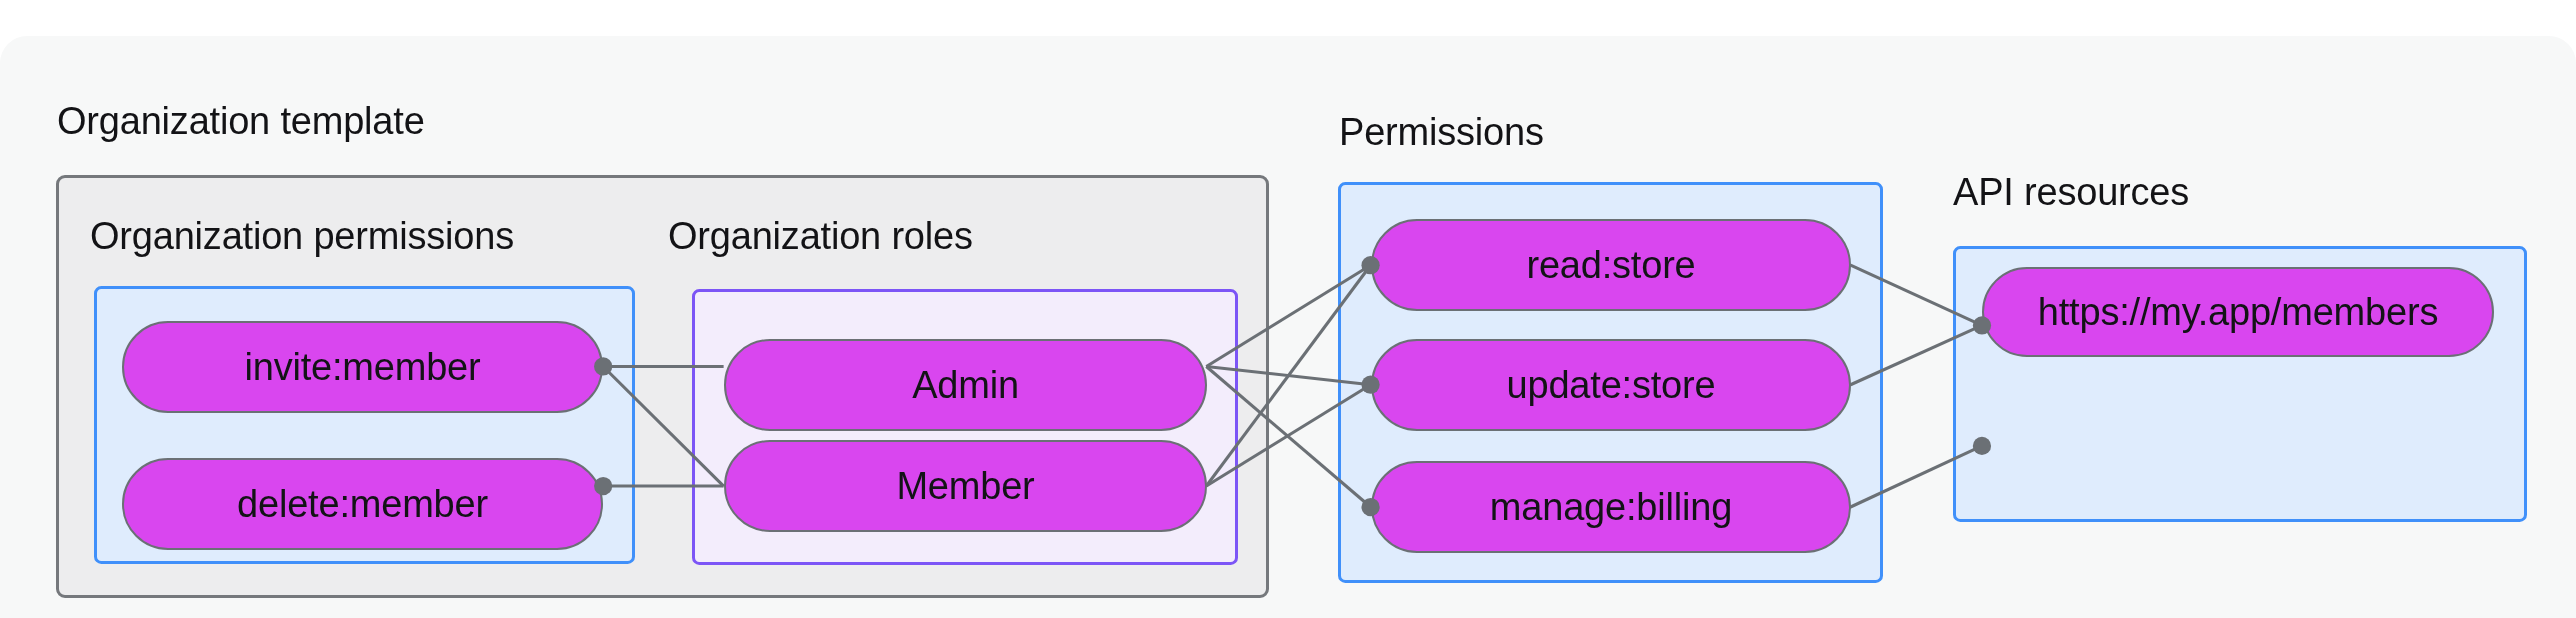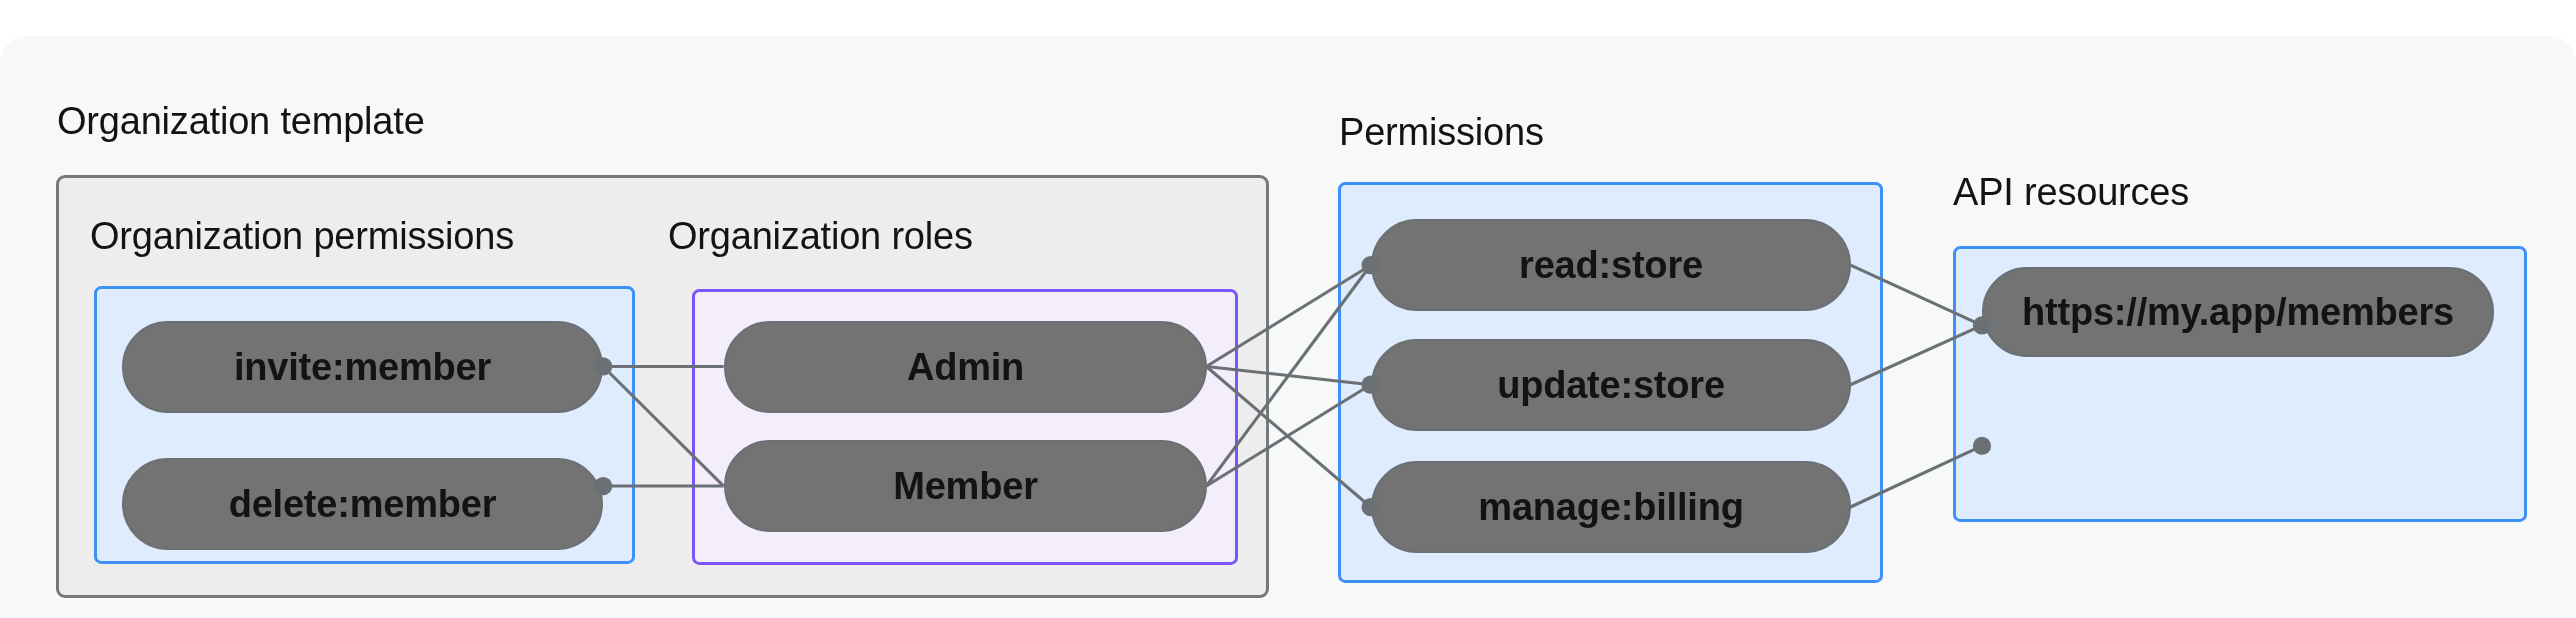--- a/index.html
+++ b/index.html
@@ -39,28 +39,27 @@
     background:#f3edfc;
     border:3.7px solid #7c55f6;
     border-radius:7.3px;
   }
   .pill{
     position:absolute;
     box-sizing:border-box;
     display:flex;
     align-items:center;
     justify-content:center;
-    background:#737373;
+    background:#d946ef;
     border:2.7px solid #6b7075;
     border-radius:55px;
     font-size:38px;
     letter-spacing:-0.2px;
     white-space:nowrap;
     color:#131316;
-    font-weight:bold;
   }
   #wires{
     position:absolute;
     left:0;top:0;
     width:2576px;height:619px;
     pointer-events:none;
   }
 </style>
 </head>
 <body>
@@ -76,21 +75,21 @@
   <div class="groupbox blue-box" style="left:94px;top:250px;width:541px;height:278px;"></div>
 
   <div class="pill" style="left:122px;top:285px;width:481px;height:92px;">invite:member</div>
 
   <div class="pill" style="left:122px;top:422px;width:481px;height:92px;">delete:member</div>
 
   <div class="title" style="left:668px;top:179px;">Organization roles</div>
 
   <div class="groupbox purple-box" style="left:692px;top:253px;width:546px;height:276px;"></div>
 
-  <div class="pill" style="left:724px;top:285px;width:483px;height:92px;text-align:right;">Admin</div>
+  <div class="pill" style="left:724px;top:303px;width:483px;height:92px;text-align:right;">Admin</div>
 
   <div class="pill" style="left:724px;top:404px;width:483px;height:92px;">Member</div>
 
   <div class="title" style="left:1339px;top:75px;">Permissions</div>
 
   <div class="groupbox blue-box" style="left:1338px;top:146px;width:545px;height:401px;"></div>
 
   <div class="pill" style="left:1371px;top:183px;width:480px;height:92px;">read:store</div>
 
   <div class="pill" style="left:1371px;top:425px;width:480px;height:92px;">manage:billing</div>

